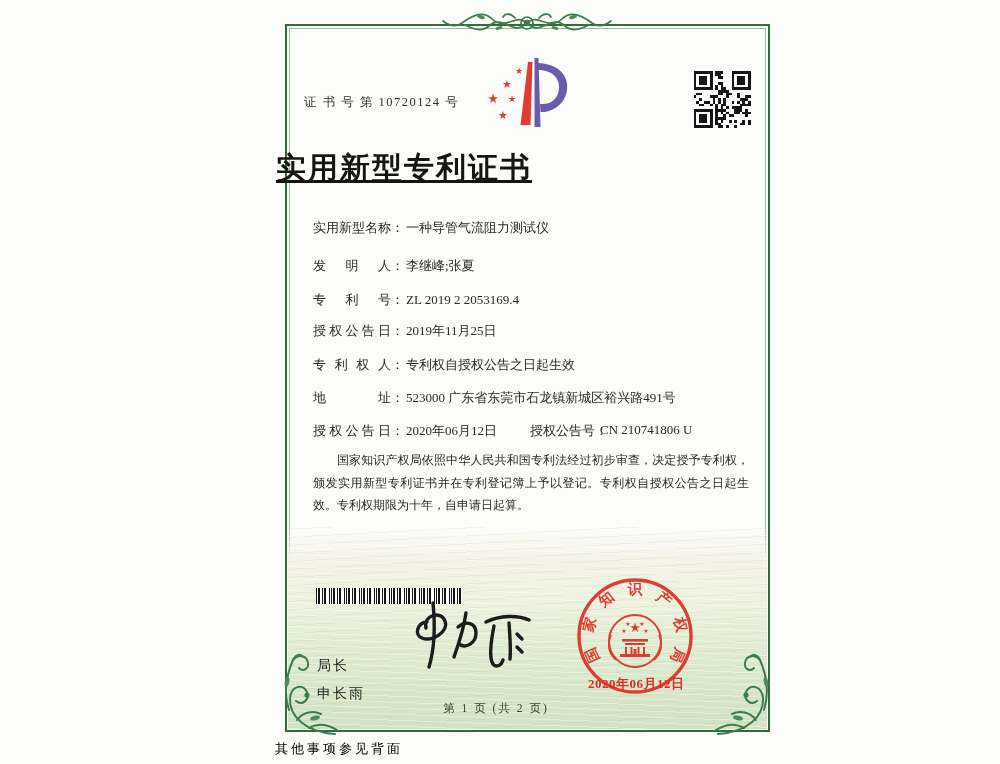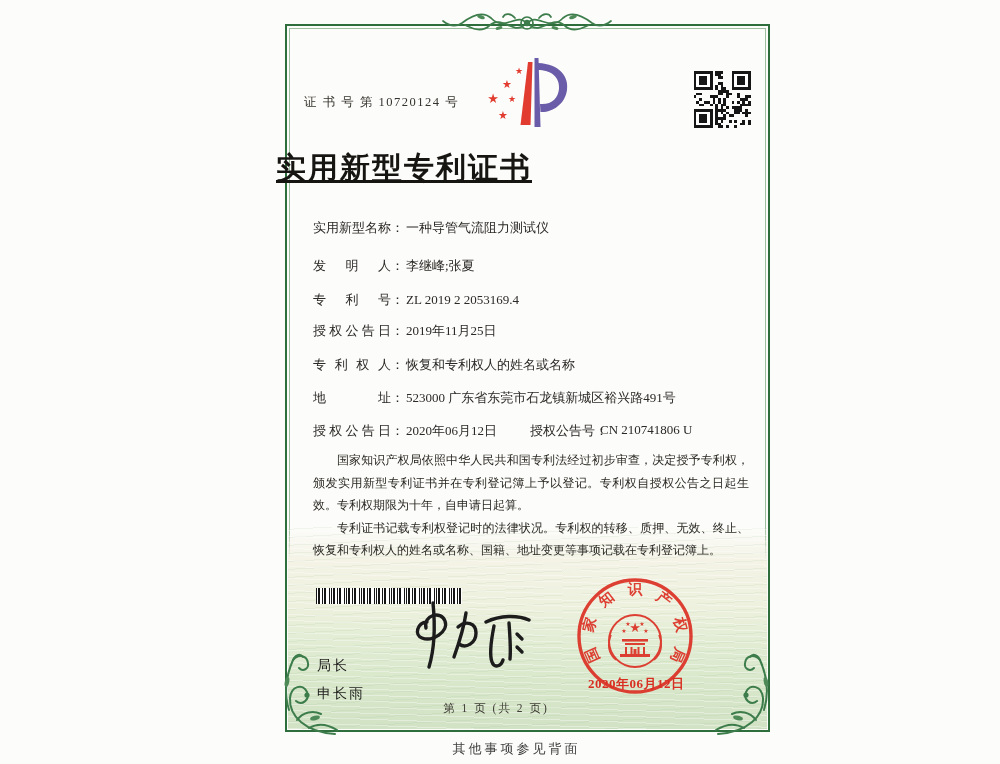--- a/index.html
+++ b/index.html
@@ -77,22 +77,22 @@
   }
   .seal-date{
     position:absolute;left:588px;top:675px;
     font-size:13px;font-weight:600;letter-spacing:.5px;color:#d92f23;
   }
   .page-num{
     position:absolute;left:285px;top:701px;width:422px;text-align:center;
     font-size:11.5px;letter-spacing:2px;color:#3e3c35;
   }
   .back-note{
-    position:absolute;left:275px;top:740px;width:483px;text-align:center;
-    font-size:13px;letter-spacing:3px;color:#404040;
+    position:absolute;left:275px;top:740px;width:483px;text-align:left;
+    font-size:13px;letter-spacing:3px;color:#000000;
   }
   svg text{font-family:"DejaVu Sans",sans-serif;}
   .seal-char{font-size:14.5px;font-weight:700;fill:#dc3024;}
 </style>
 </head>
 <body>
 
 <div class="frame">
   <div class="frame-inner"></div>
   <div class="tint"></div>
@@ -282,34 +282,33 @@
 <div class="row" style="top:257px">
   <span class="lbl">发明人</span><span>：</span><span class="val">李继峰;张夏</span>
 </div>
 <div class="row" style="top:291px">
   <span class="lbl">专利号</span><span>：</span><span class="val">ZL 2019 2 2053169.4</span>
 </div>
 <div class="row" style="top:322px">
   <span class="lbl">授权公告日</span><span>：</span><span class="val">2019年11月25日</span>
 </div>
 <div class="row" style="top:356px">
-  <span class="lbl">专利权人</span><span>：</span><span class="val">恢复和专利权人的姓名或名称</span>
+  <span class="lbl">专利权人</span><span>：</span><span class="val">专利权自授权公告之日起生效</span>
 </div>
 <div class="row" style="top:389px">
   <span class="lbl">地址</span><span>：</span><span class="val">523000 广东省东莞市石龙镇新城区裕兴路491号</span>
 </div>
 <div class="row" style="top:422px">
   <span class="lbl">授权公告日</span><span>：</span><span class="val">2020年06月12日</span>
   <span class="lbl2"><span>授权公告号</span><span>：</span></span>
   <span class="val2">CN 210741806 U</span>
 </div>
 
 <div class="paras">
   <p>国家知识产权局依照中华人民共和国专利法经过初步审查，决定授予专利权，颁发实用新型专利证书并在专利登记簿上予以登记。专利权自授权公告之日起生效。专利权期限为十年，自申请日起算。</p>
-  <p>专利证书记载专利权登记时的法律状况。专利权的转移、质押、无效、终止、恢复和专利权人的姓名或名称、国籍、地址变更等事项记载在专利登记簿上。</p>
 </div>
 
 <div class="barcode"></div>
 
 <div class="signer" style="top:621px">局长</div>
 <div class="signer" style="top:649px">申长雨</div>
 
 <svg class="abs" style="left:396px;top:597px" width="145" height="78" viewBox="0 0 145 78">
   <g stroke="#1c1c1c" stroke-width="3.4" fill="none" stroke-linecap="round" stroke-linejoin="round">
     <path d="M30,31 C27,18 45,13 49,24 C53,35 36,45 26,41 C18,38 21,26 31,25"></path>

